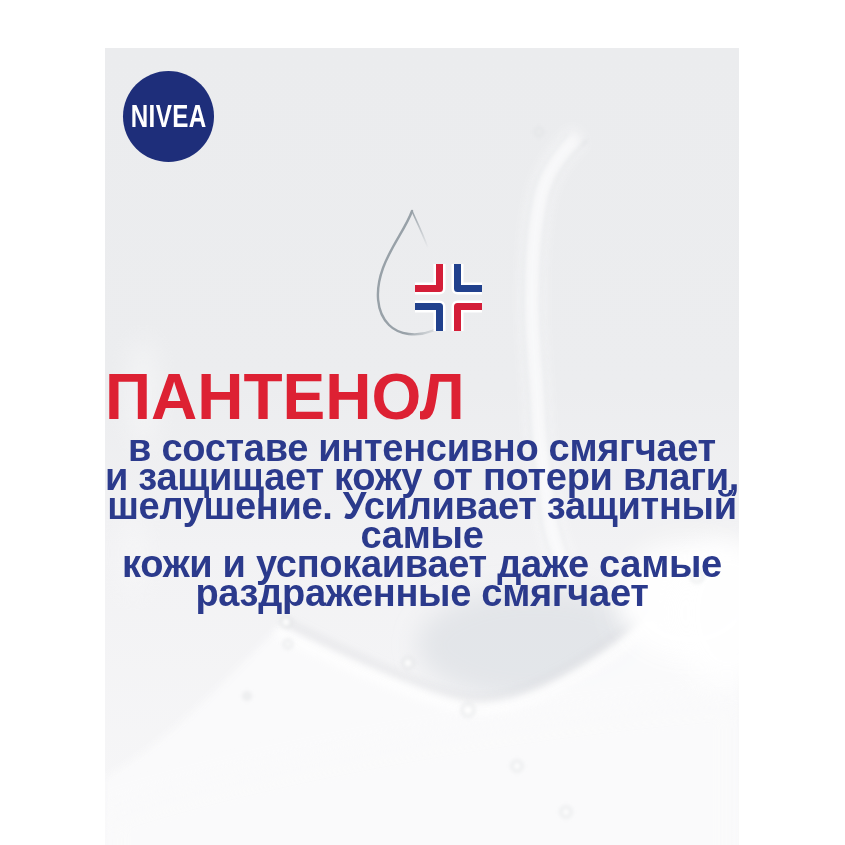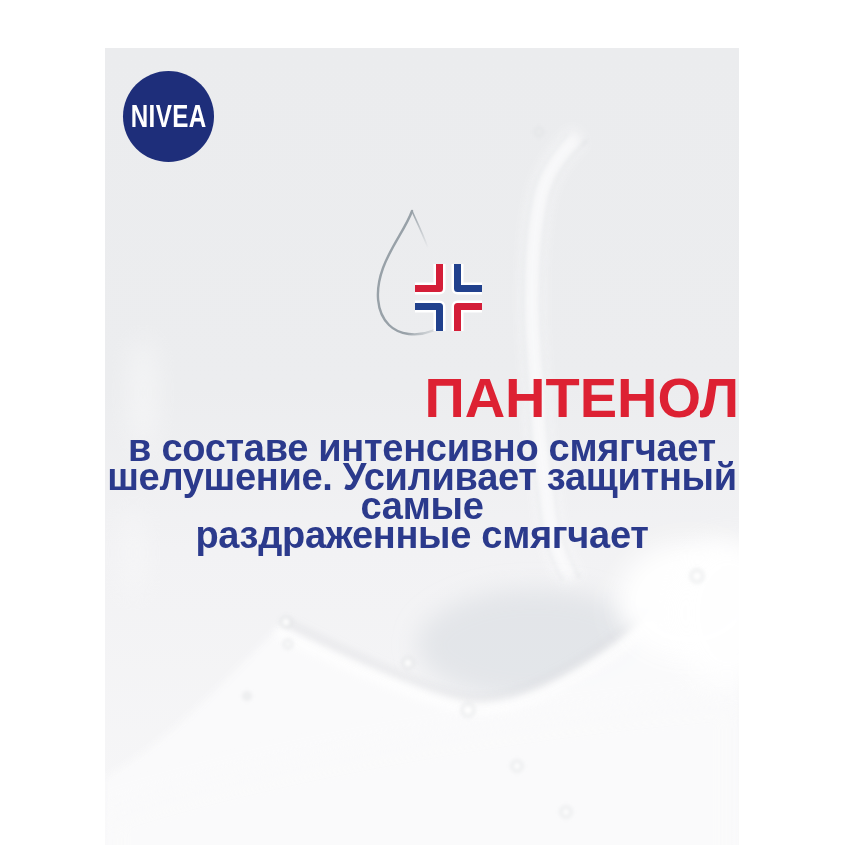--- a/index.html
+++ b/index.html
@@ -16,22 +16,22 @@
   .logo{
     position:absolute;left:18px;top:23px;width:91px;height:91px;border-radius:50%;
     background:var(--nivea-blue);display:flex;align-items:center;justify-content:center;
   }
   .logo-text{
     color:#ffffff;font-size:31px;font-weight:bold;letter-spacing:0.5px;
     transform:scaleX(0.78);white-space:nowrap;
   }
   .icon-svg{position:absolute;left:258px;top:146px;width:142px;height:152px;}
   .heading{
-    position:absolute;left:0;right:0;top:325px;margin:0;text-align:right;
-    font-size:56px;line-height:49px;font-weight:bold;letter-spacing:0px;
+    position:absolute;left:0;right:0;top:325px;margin:0;text-align:left;
+    font-size:64px;line-height:49px;font-weight:bold;letter-spacing:0px;
     color:var(--heading-red);
   }
   .benefits{
     position:absolute;left:0;right:0;top:386px;text-align:center;
     font-size:38px;line-height:29px;font-weight:bold;letter-spacing:-0.3px;
     color:var(--body-blue);
   }
   .benefits p{margin:0;}
 </style>
 </head>
@@ -121,18 +121,20 @@
         <path d="M94.5,70 L94.5,94.5 L119,94.5" style="stroke:var(--cross-blue)"></path>
         <path d="M52,112.5 L76.5,112.5 L76.5,137" style="stroke:var(--cross-blue)"></path>
         <path d="M119,112.5 L94.5,112.5 L94.5,137" style="stroke:var(--cross-red)"></path>
       </g>
     </svg>
 
     <h1 class="heading">ПАНТЕНОЛ</h1>
 
     <div class="benefits">
       <p>в составе интенсивно смягчает</p>
+      <p>и защищает кожу от потери влаги,</p>
       <p>шелушение. Усиливает защитный самые</p>
+      <p>кожи и успокаивает даже самые</p>
       <p>раздраженные смягчает</p>
     </div>
 
   </div>
 </div>
 
 </body></html>

